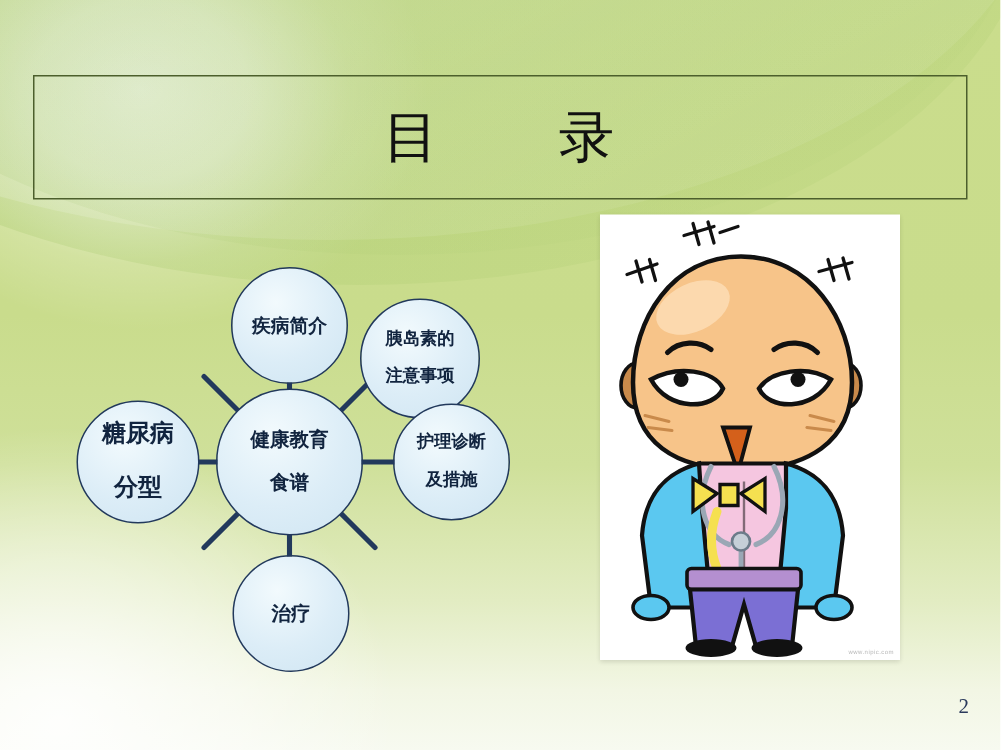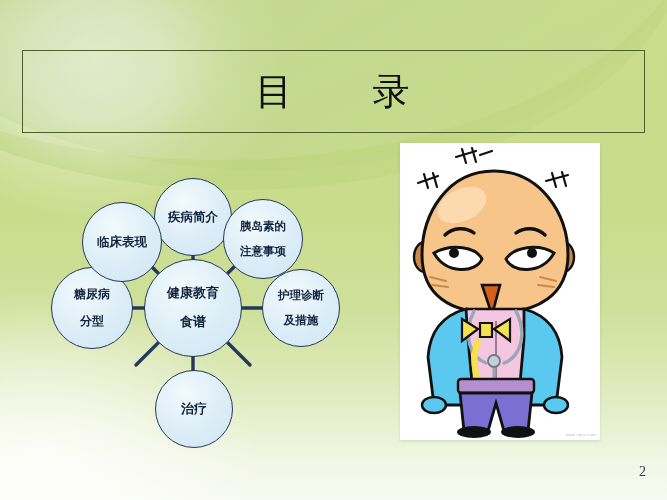--- a/index.html
+++ b/index.html
@@ -143,41 +143,38 @@
     </svg>
 
     <div class="node" id="n-center" style="left:126px; top:101px; width:98px; height:98px; font-size:13px;">
       <span><span>健康教育</span><br><span>食谱</span></span>
     </div>
 
     <div class="node" style="left:136px; top:20px; width:78px; height:78px; font-size:12.5px;">
       <span>疾病简介</span>
     </div>
 
-    <div class="node" style="left:205px; top:41px; width:80px; height:80px; font-size:11.5px;text-align:right;">
+    <div class="node" style="left:222px; top:41px; width:80px; height:80px; font-size:11.5px;text-align:right;">
       <span><span>胰岛素的</span><br><span>注意事项</span></span>
     </div>
 
     <div class="node" style="left:244px; top:111px; width:78px; height:78px; font-size:11.5px;">
       <span><span>护理诊断</span><br><span>及措施</span></span>
     </div>
 
 
     <div class="node" style="left:137px; top:212px; width:78px; height:78px; font-size:13px;">
       <span>治疗</span>
     </div>
 
 
-    <div class="node" style="left:33px; top:109px; width:82px; height:82px; font-size:12px;">
+    <div class="node" style="left:33px; top:109px; width:82px; height:82px; font-size:16px;">
       <span><span>糖尿病</span><br><span>分型</span></span>
     </div>
 
-    <div class="node" style="left:64px; top:44px; width:80px; height:80px; font-size:12.5px;">
-      <span>临床表现</span>
-    </div>
 
   </div>
 
   <div id="photo-frame">
     <svg width="200" height="297" viewBox="0 0 200 297">
 
       <g stroke="#111" stroke-width="2.2" stroke-linecap="round" fill="none">
         <line x1="56" y1="14" x2="76" y2="8"></line>
         <line x1="62" y1="6" x2="66" y2="20"></line>
         <line x1="72" y1="5" x2="76" y2="19"></line>

